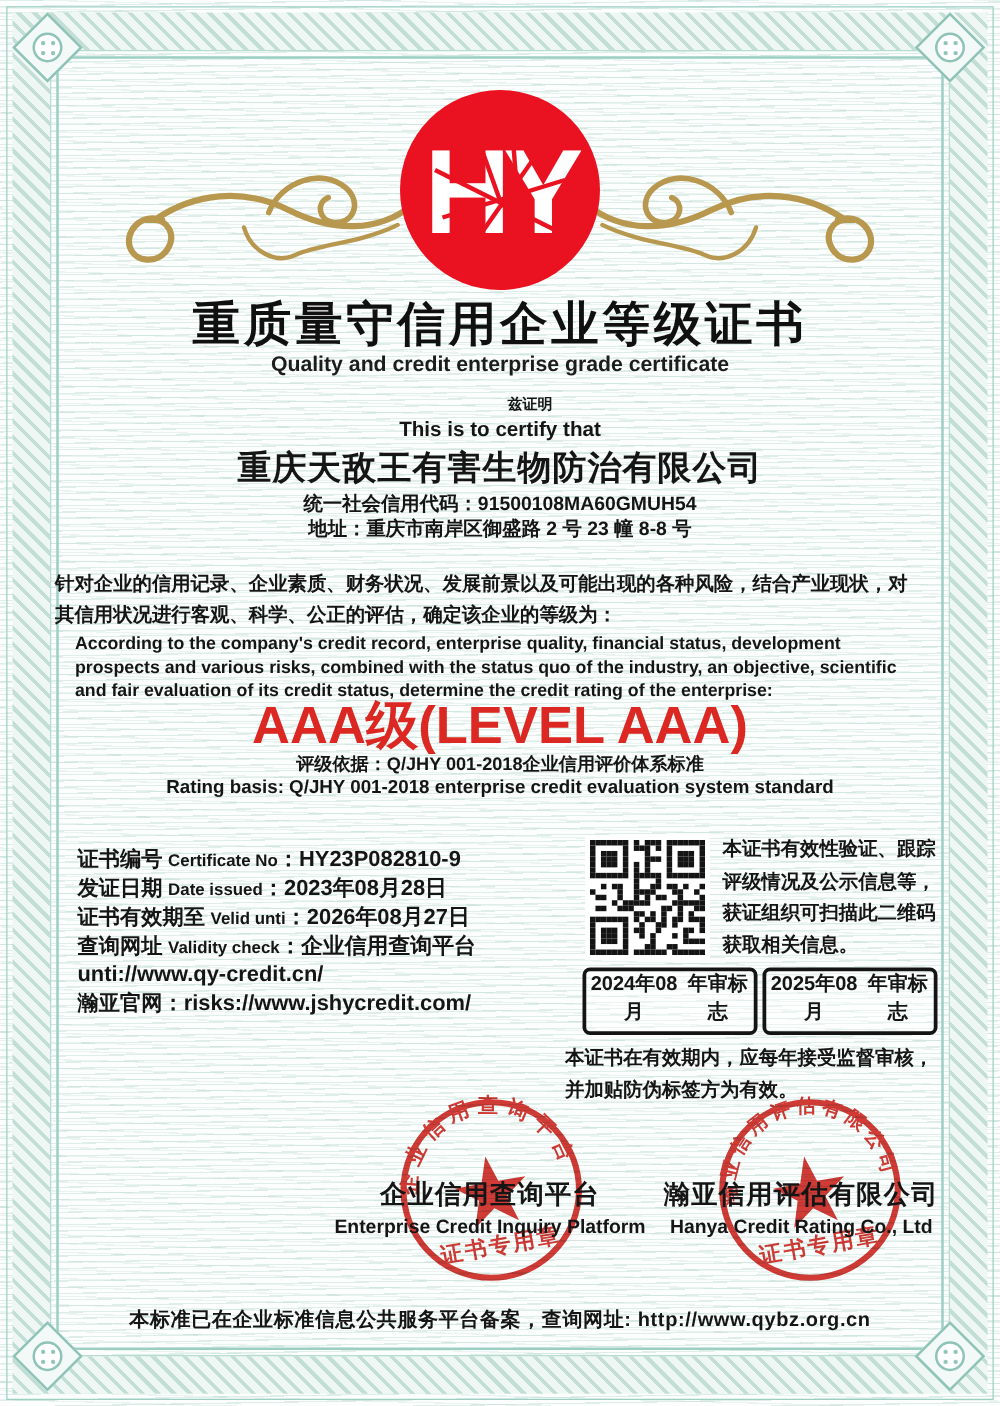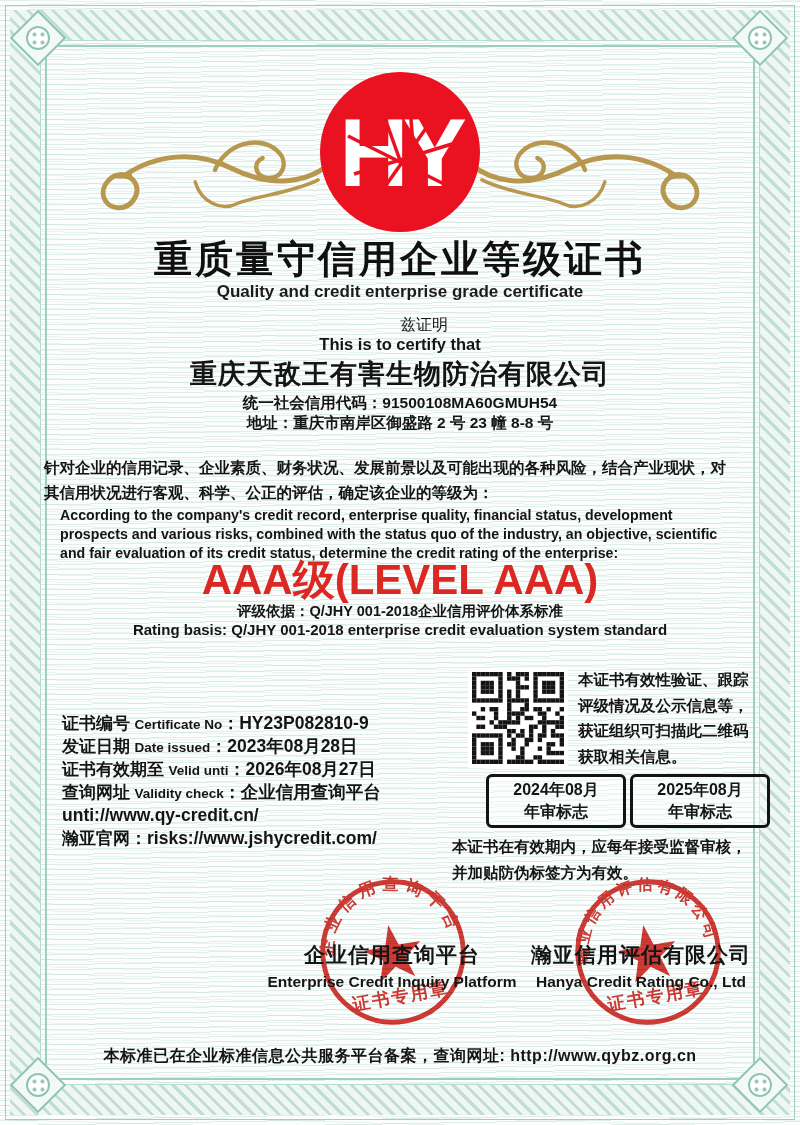--- a/index.html
+++ b/index.html
@@ -27,43 +27,43 @@
     background-image:radial-gradient(#8fc3b7 1.6px, transparent 1.8px);
     background-size:8px 8px;background-position:2.5px 2.5px;}
   
   .copyright{top:60px;font-size:12.5px;font-weight:600;color:#3c3c3c;padding-left:150px;letter-spacing:.5px;}
   .logo{top:70px;left:318px;width:164px;height:164px;}
   .flourish{top:120px;width:238px;height:100px;}
   .fl-left{left:96px;}
   .fl-right{left:466px;transform:scaleX(-1);}
   .title{top:234px;font-size:38px;font-weight:700;letter-spacing:3px;color:#101010;}
   .subtitle{top:282px;font-size:17px;font-weight:600;color:#1c1c1c;}
-  .certify-zh{top:315px;font-size:16px;font-weight:400;margin-left:48px;}
+  .certify-zh{top:315px;font-size:12px;font-weight:700;margin-left:48px;}
   .certify-en{top:335px;font-size:16.5px;font-weight:600;}
   .company{top:356px;font-size:27px;font-weight:800;letter-spacing:1px;}
   .credit-code{top:393px;font-size:15.5px;font-weight:700;}
   .address{top:413px;font-size:15.5px;font-weight:700;}
   
   .stmt-zh{top:456px;left:44px;width:684px;font-size:15.5px;font-weight:700;line-height:24.5px;}
   .stmt-en{top:506px;left:60px;width:684px;font-size:14.2px;font-weight:600;line-height:18.8px;}
   .level{top:552px;font-size:42px;font-weight:900;color:#dc2823;}
   .basis-zh{top:602px;font-size:14.5px;font-weight:700;}
   .basis-en{top:621px;font-size:15px;font-weight:700;}
   
-  .details{top:676px;left:62px;width:390px;margin-top:36px;}
+  .details{top:676px;left:62px;width:390px;}
   .drow{height:23px;line-height:23px;white-space:nowrap;}
   .drow .zh{font-size:17px;font-weight:700;}
   .drow .en{font-size:13.5px;font-weight:600;}
   .drow .sep{font-size:17px;font-weight:700;}
   .drow .val{font-size:17.5px;font-weight:600;}
   
   .qr{top:668px;left:468px;width:100px;height:100px;background:#fff;padding:2px;box-sizing:border-box;}
   .qr-note{top:667px;left:578px;width:178px;font-size:15.5px;font-weight:700;line-height:25.5px;}
   .badge{top:774px;width:134px;height:48px;border:3px solid #141414;border-radius:6px;
-    display:flex;flex-direction:column;justify-content:center;text-align:center;background:rgba(255,255,255,.35);margin-left:20px;}
+    display:flex;flex-direction:row;justify-content:center;text-align:center;background:rgba(255,255,255,.35);}
   .badge div{font-size:16px;font-weight:700;line-height:22px;}
   .badge1{left:466px;} .badge2{left:610px;}
   .annual-note{top:834px;left:452px;width:296px;font-size:15.5px;font-weight:700;line-height:26px;}
   
   .seal{width:156px;height:156px;top:874px;opacity:.92;mix-blend-mode:multiply;}
   .seal-l{left:315px;} .seal-r{left:570px;}
   .issuer{top:941px;width:280px;text-align:center;z-index:3;}
   .iss-l{left:252px;} .iss-r{left:501px;}
   .issuer .zh{font-size:21px;font-weight:700;letter-spacing:1px;}
   .issuer .en{font-size:15.5px;font-weight:600;margin-top:4px;}

